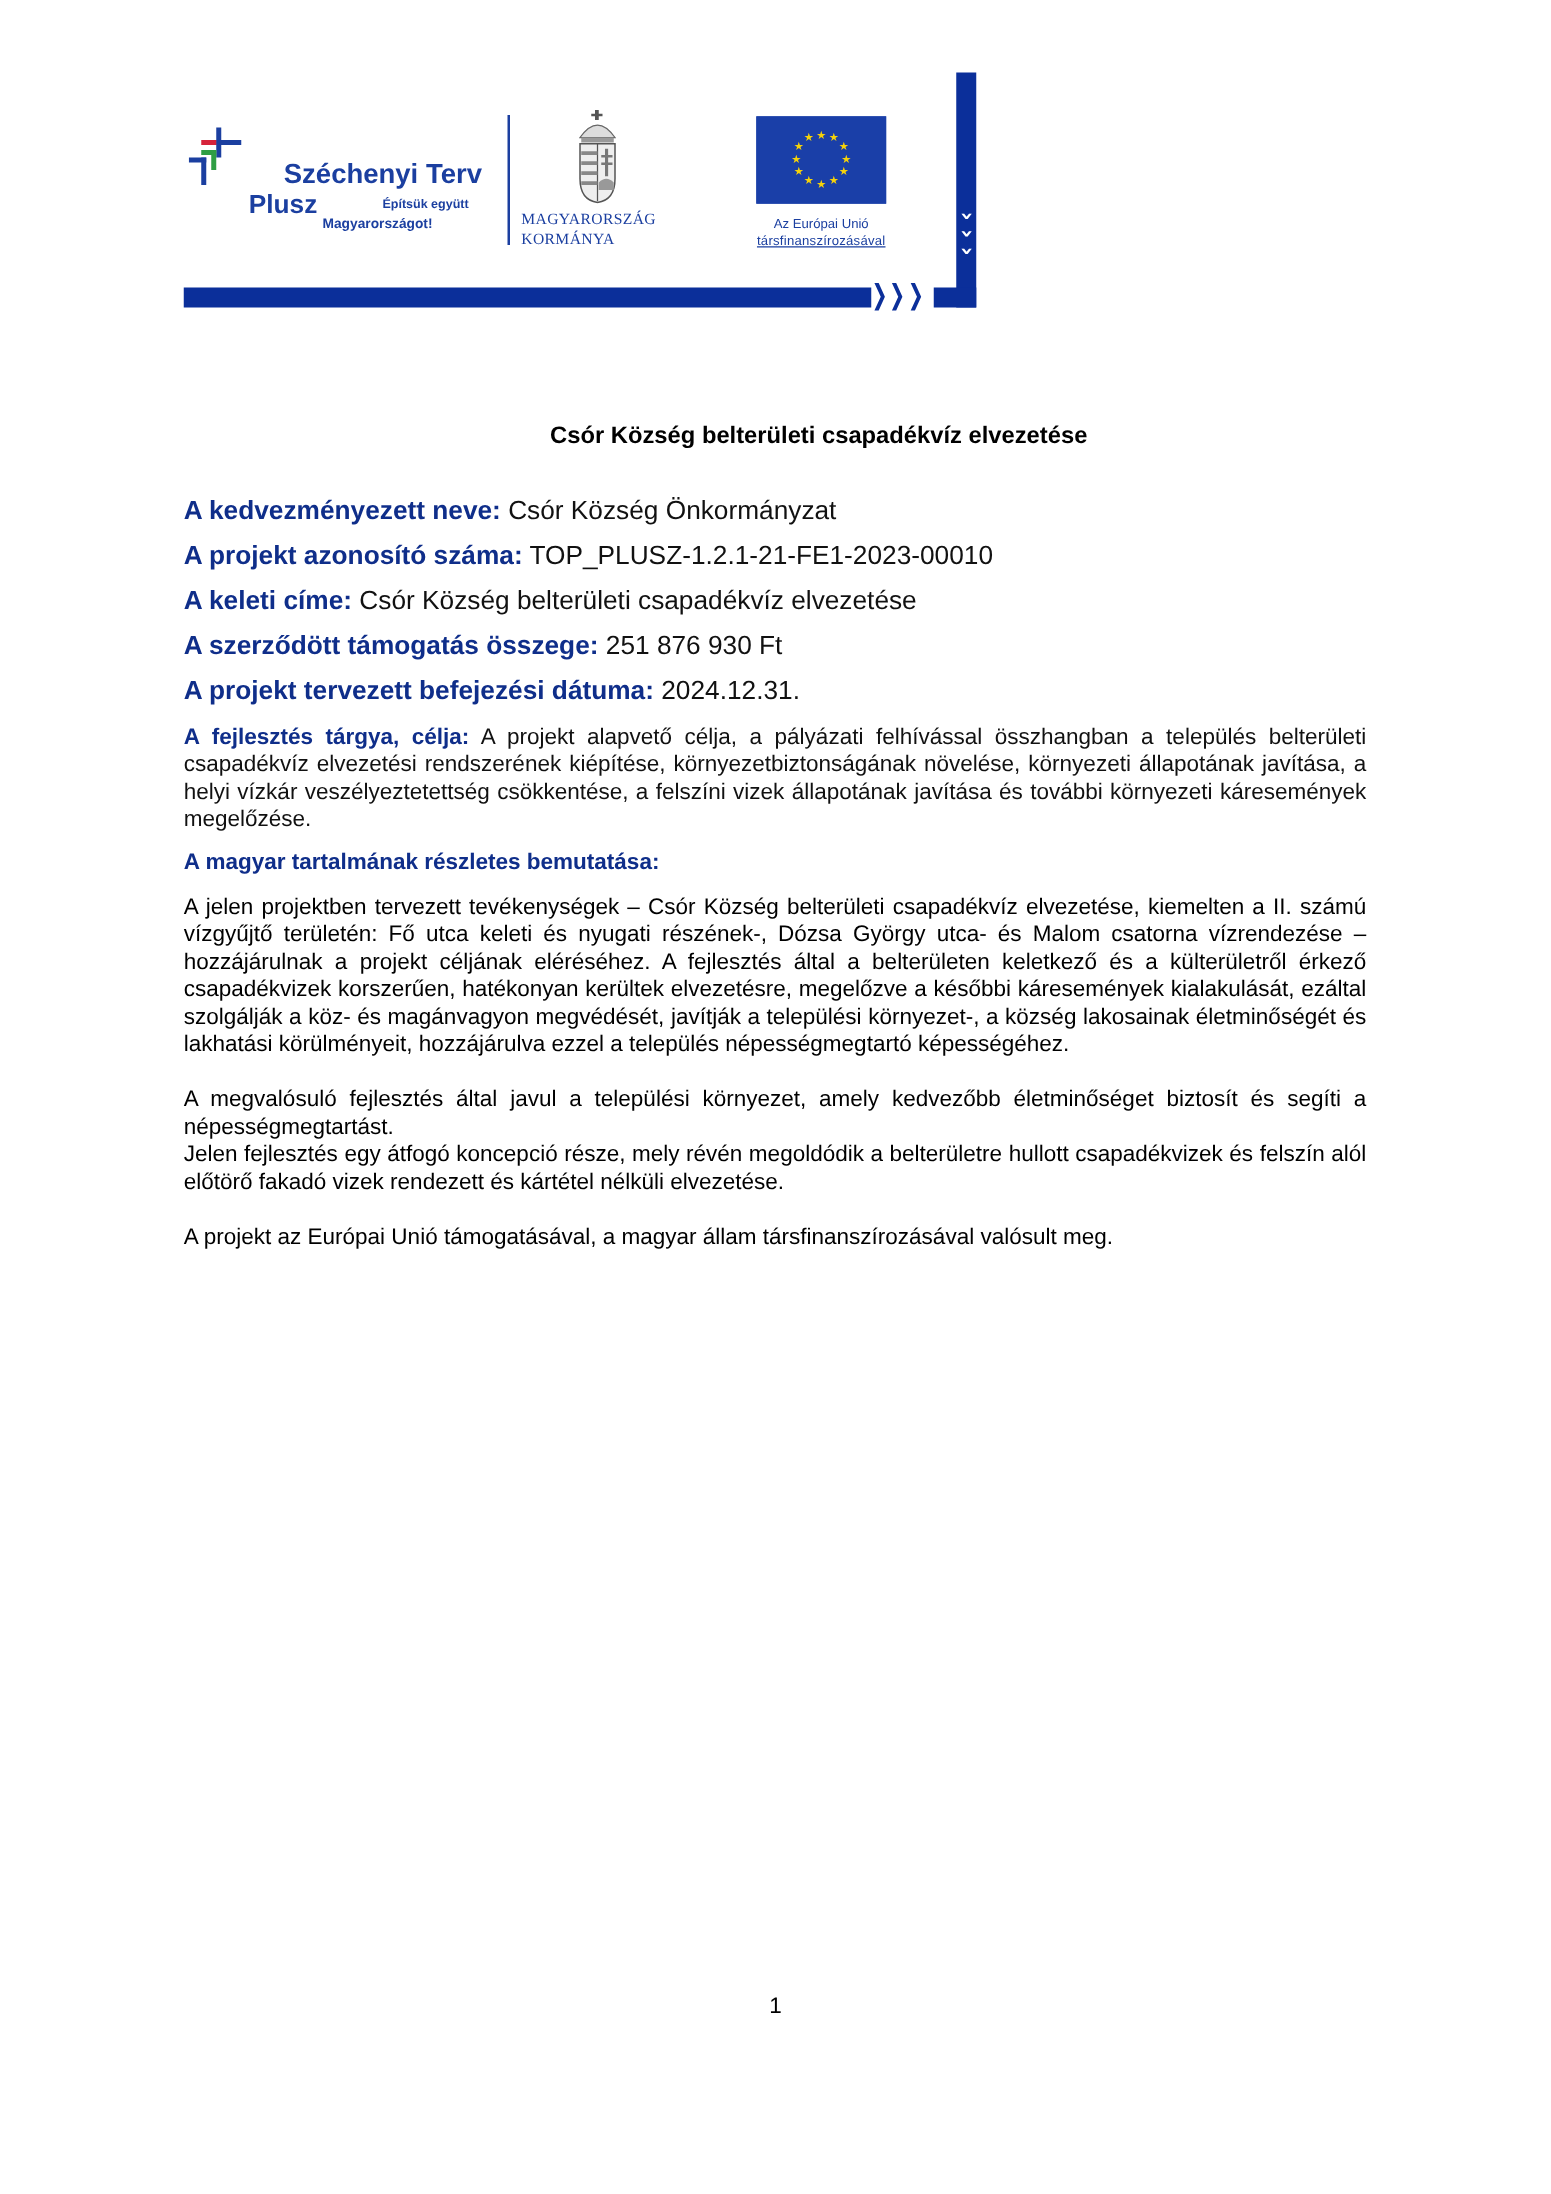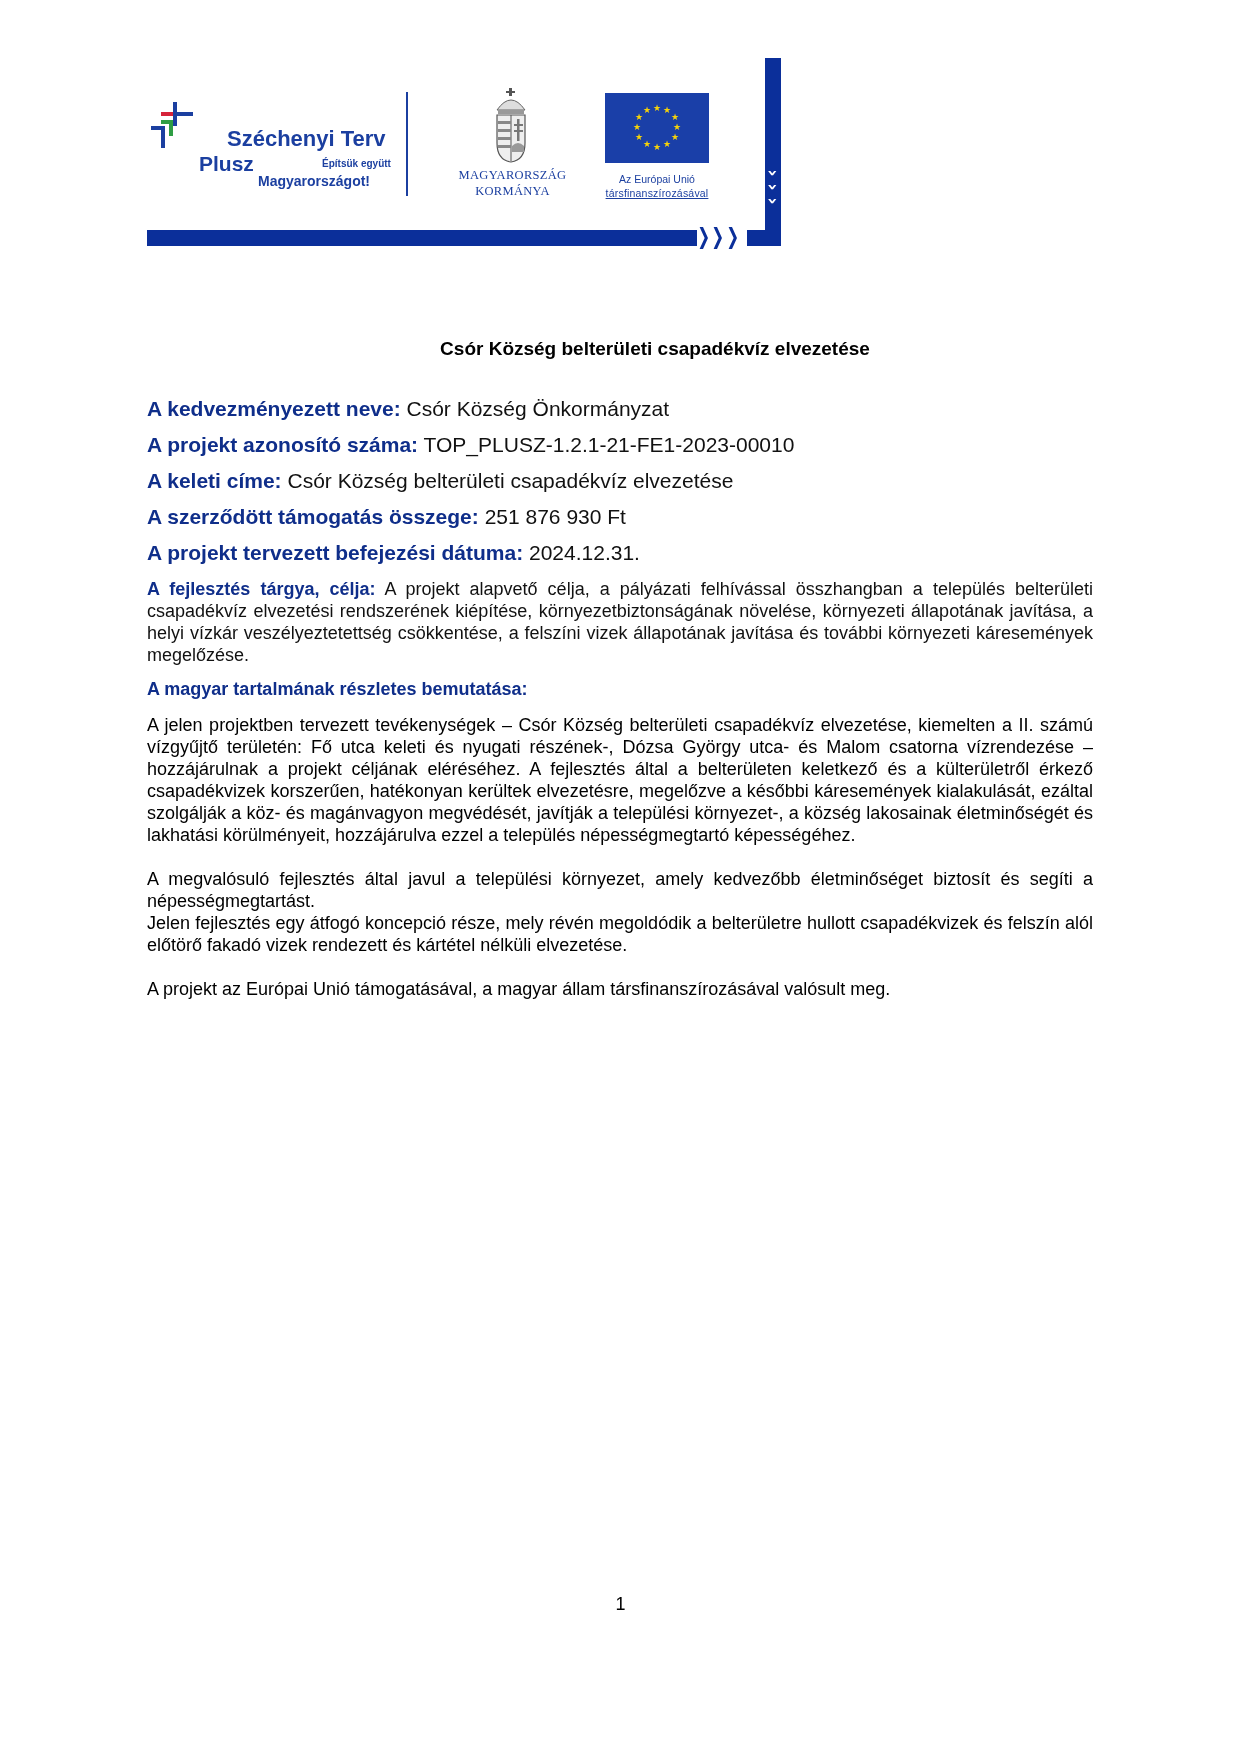--- a/index.html
+++ b/index.html
@@ -14,26 +14,26 @@
     .chev-h { left: 548px; top: 168px; font-size: 22px; letter-spacing: -4px; }
     .chev-h span { display:inline-block; transform: scaleX(0.7); }
     .chev-v-wrap { position: absolute; left: 614px; top: 108px; width: 24px; }
     .chev-v { display: block; color: #0b2f9a; font-size: 18px; font-weight: bold; transform: rotate(90deg); text-align:center; height: 14px; line-height: 14px; font-family: "DejaVu Sans", sans-serif; }
     .chev-v.white { color: #ffffff; }
 
     .szt-logo { position: absolute; left: 4px; top: 40px; width: 230px; height: 90px; }
     .szt-mark { position: absolute; left: 0; top: 0; width: 50px; height: 56px; }
     .szt-title { position: absolute; left: 48px; top: 28px; font-size: 22px; font-weight: bold; color: #1b3fa0; white-space: nowrap; margin-left: 28px; }
     .szt-plusz { position: absolute; left: 48px; top: 54px; font-size: 21px; font-weight: bold; color: #1b3fa0; }
-    .szt-tag1 { position: absolute; left: 123px; top: 60px; font-size: 10px; color: #1b3fa0; font-weight: bold; white-space: nowrap; padding-left: 48px; }
-    .szt-tag2 { position: absolute; left: 107px; top: 75px; font-size: 14px; color: #1b3fa0; font-weight: bold; white-space: nowrap; }
+    .szt-tag1 { position: absolute; left: 107px; top: 60px; font-size: 10px; color: #1b3fa0; font-weight: bold; white-space: nowrap; padding-left: 48px; }
+    .szt-tag2 { position: absolute; left: 107px; top: 75px; font-size: 11px; color: #1b3fa0; font-weight: bold; white-space: nowrap; }
 
     .divider { position: absolute; left: 259px; top: 34px; width: 2px; height: 104px; background: #1b3fa0; }
 
-    .gov { position: absolute; left: 303px; top: 30px; width: 120px; height: 120px; text-align: center; }
+    .gov { position: absolute; left: 270px; top: 30px; width: 120px; height: 120px; text-align: left; }
     .crest { position: absolute; left: 43px; top: 0; width: 36px; height: 75px; }
     .gov-l1 { position: absolute; left: 0; top: 80px; width: 125px; font-family: "Liberation Serif", serif; font-size: 12.5px; color: #1b3fa0; letter-spacing: 0.3px; }
     .gov-l2 { position: absolute; left: 0; top: 96px; width: 125px; font-family: "Liberation Serif", serif; font-size: 12.5px; color: #1b3fa0; letter-spacing: 0.3px; }
 
     .eu { position: absolute; left: 440px; top: 35px; width: 150px; }
     .eu-flag { position: absolute; left: 18px; top: 0; width: 104px; height: 70px; background: #1a3fa8; }
     .eu-l1 { position: absolute; left: 0; top: 80px; width: 140px; text-align: center; font-size: 10.5px; color: #1b3fa0; white-space: nowrap; }
     .eu-l2 { position: absolute; left: -8px; top: 94px; width: 156px; text-align: center; font-size: 10.5px; color: #1b3fa0; white-space: nowrap; letter-spacing: 0.2px; text-decoration: underline; }
 
     

